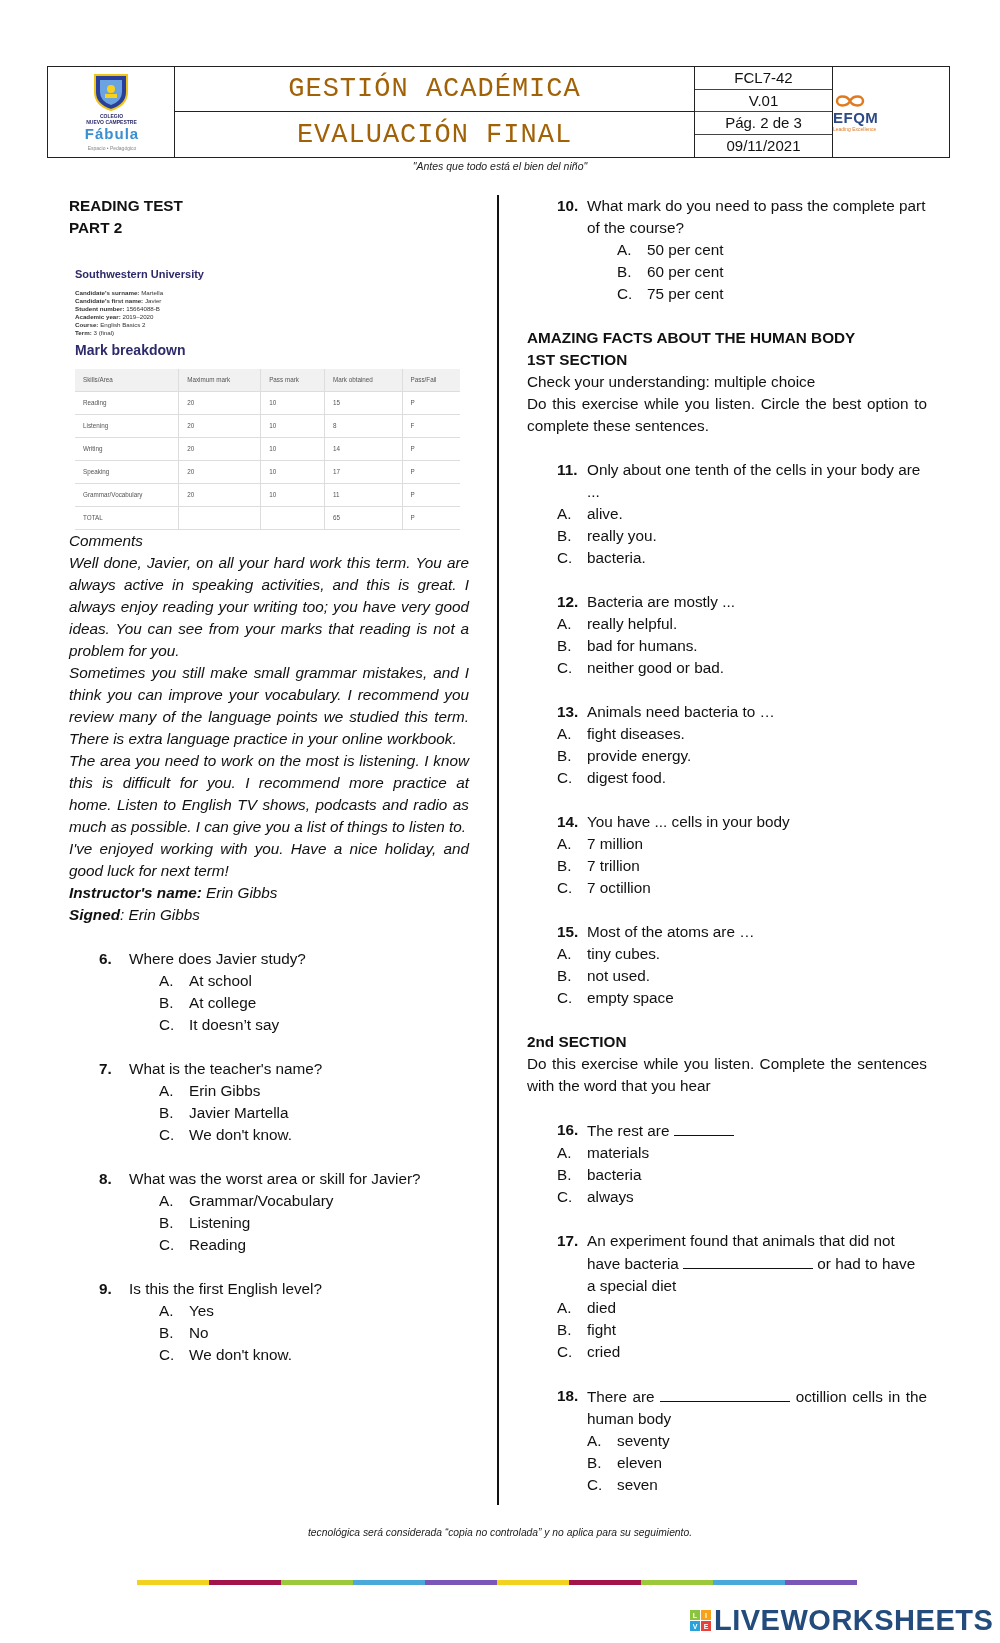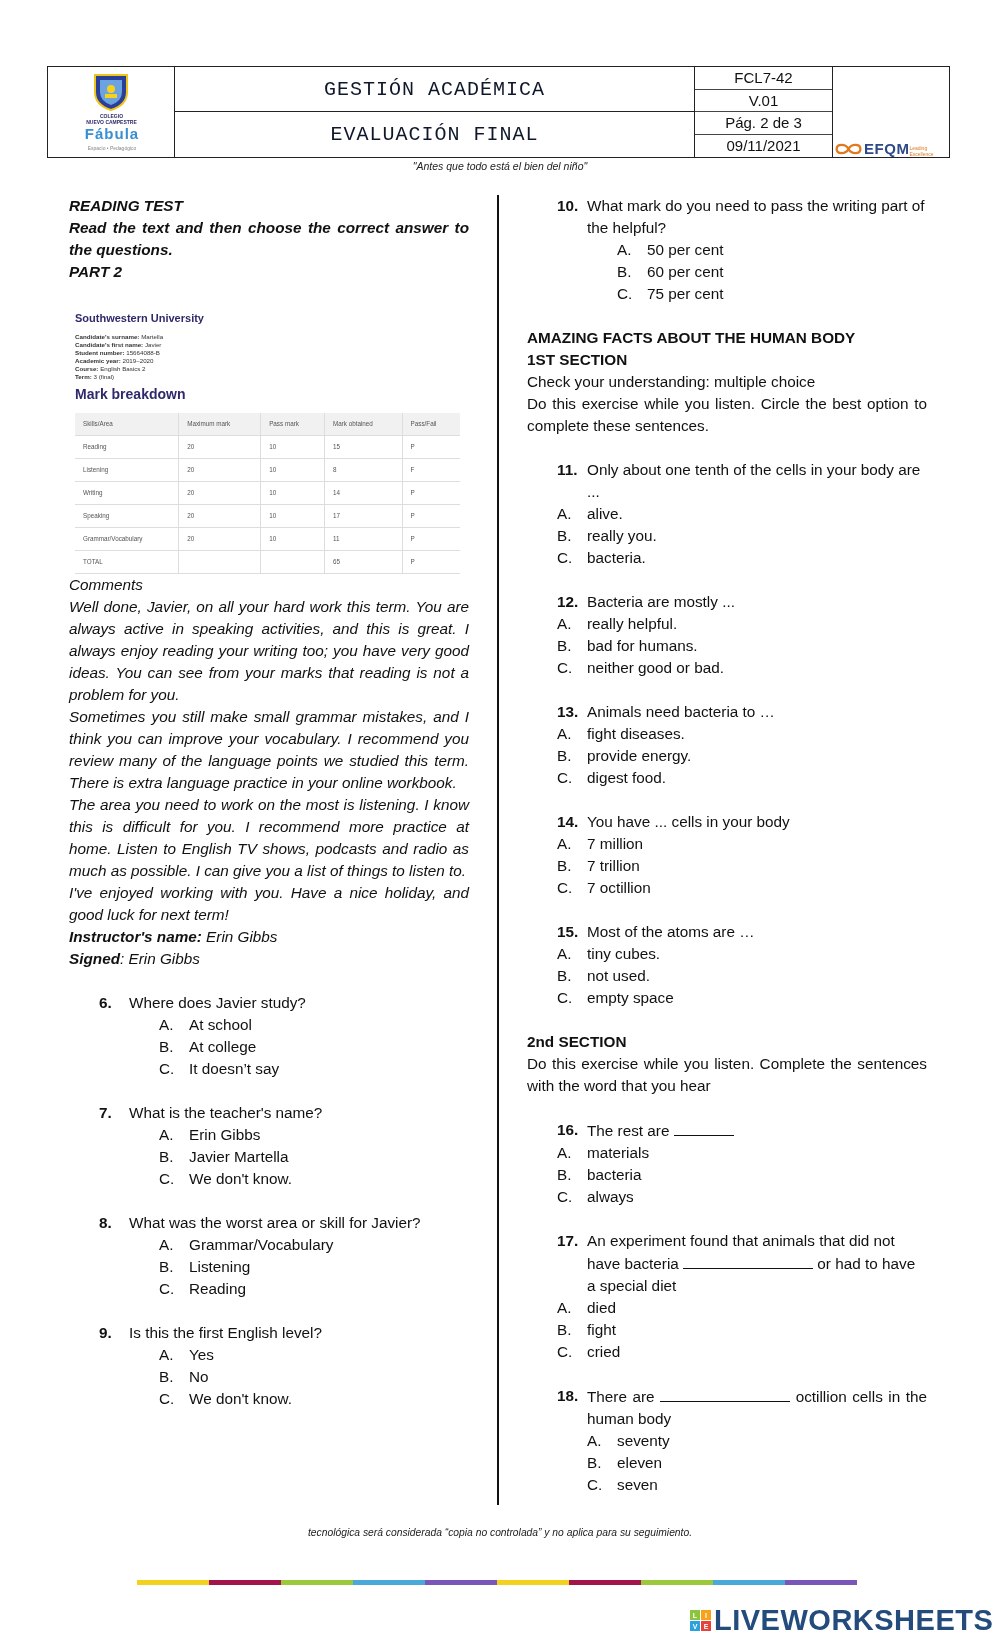--- a/index.html
+++ b/index.html
@@ -2,43 +2,43 @@
 <html><head>
 <meta charset="utf-8">
 <style>
   html, body { margin:0; padding:0; background:#ffffff; }
   body { width:1000px; height:1643px; position:relative; overflow:hidden; font-family:"Liberation Sans", sans-serif; color:#111; }
 
   
   .hdr { position:absolute; left:47px; top:66px; width:903px; height:92px; border:1.5px solid #222; box-sizing:border-box; }
   .hdr .logo-cell { position:absolute; left:0; top:0; width:127px; height:100%; border-right:1.5px solid #222; box-sizing:border-box; }
   .hdr .title-cell { position:absolute; left:127px; top:0; width:520px; height:100%; border-right:1.5px solid #222; box-sizing:border-box; }
-  .hdr .title-cell .row { height:50%; display:flex; align-items:center; justify-content:center; font-family:"Liberation Mono", monospace; font-size:20px; letter-spacing:1px; color:#0f172a; box-sizing:border-box; }
+  .hdr .title-cell .row { height:50%; display:flex; align-items:center; justify-content:center; font-family:"Liberation Mono", monospace; font-size:27px; letter-spacing:1px; color:#a16207; box-sizing:border-box; }
   .hdr .title-cell .row.top { border-bottom:1.5px solid #222; }
   .hdr .meta-cell { position:absolute; left:647px; top:0; width:138px; height:100%; border-right:1.5px solid #222; box-sizing:border-box; }
   .hdr .meta-cell .row { height:25%; display:flex; align-items:center; justify-content:center; font-size:15px; border-bottom:1px solid #444; box-sizing:border-box; }
   .hdr .meta-cell .row:last-child { border-bottom:none; }
-  .hdr .efqm-cell { position:absolute; left:785px; top:0; right:0; height:100%; display:flex; flex-direction:row; align-items:flex-end; justify-content:center; }
+  .hdr .efqm-cell { position:absolute; left:785px; top:0; right:0; height:100%; display:flex; flex-direction:column; align-items:flex-start; justify-content:center; }
   .efqm-word { font-weight:bold; font-size:15px; color:#2e4a86; letter-spacing:0.5px; }
   .efqm-sub { font-size:5px; color:#e07a1f; }
   .motto { position:absolute; left:0; width:1000px; top:160px; text-align:center; font-size:10.5px; font-style:italic; color:#222; }
 
   
   .shield { position:absolute; left:44px; top:5px; width:38px; height:40px; }
   .school-name { position:absolute; left:10px; top:46px; width:107px; text-align:center; font-size:5px; font-weight:bold; color:#2a2a6a; line-height:6px; }
   .fabula { position:absolute; left:22px; top:58px; width:84px; text-align:center; font-size:15px; font-weight:bold; color:#3a8fd0; letter-spacing:1px; }
   .fabula-sub { position:absolute; left:20px; top:78px; width:88px; text-align:center; font-size:5px; color:#888; }
 
   
   .divider { position:absolute; left:497px; top:195px; width:2px; height:1310px; background:#111; }
   .col-left { position:absolute; left:69px; top:195px; width:400px; }
   .col-right { position:absolute; left:527px; top:195px; width:400px; }
 
   .txt { font-family:"Liberation Sans", sans-serif; font-size:15.3px; line-height:22px; }
-  .bi { font-weight:bold; font-style:italic; }
+  .bi { font-weight:bold; }
   .it { font-style:italic; }
   .b { font-weight:bold; }
   .just { text-align:justify; }
 
   
   .report { position:relative; margin-top:24px; width:390px; font-family:"Liberation Sans", sans-serif; }
   .report .uni { font-size:11px; font-weight:bold; color:#2e2a6a; margin-left:6px; }
   .report .fields { font-size:6.2px; color:#333; margin-left:6px; margin-top:4px; line-height:8px; }
   .report .fields b { font-weight:bold; }
   .report .mb { font-size:14px; font-weight:bold; color:#2e2a6a; margin-left:6px; margin-top:2px; }
@@ -104,21 +104,20 @@
     <div class="efqm-word">EFQM</div>
     <div class="efqm-sub">Leading Excellence</div>
   </div>
 </div>
 <div class="motto">"Antes que todo está el bien del niño"</div>
 
 <div class="divider"></div>
 
 <div class="col-left txt">
   <div class="bi">READING TEST</div>
-  <div class="bi just">Read the text and then choose the correct answer to the questions.</div>
   <div class="bi">PART 2</div>
 
   <div class="report">
     <div class="uni">Southwestern University</div>
     <div class="fields">
       <div><b>Candidate's surname:</b> <span>Martella</span></div>
       <div><b>Candidate's first name:</b> <span>Javier</span></div>
       <div><b>Student number:</b> <span>15664088-B</span></div>
       <div><b>Academic year:</b> <span>2019–2020</span></div>
       <div><b>Course:</b> <span>English Basics 2</span></div>
@@ -269,21 +268,21 @@
           <span>We don't know.</span>
         </div>
     </div>
   </div>
 </div>
 
 <div class="col-right txt">
   <div class="right-q">
     <div class="qline" style="display:flex;">
         <span class="qnum b" style="width:30px;flex:none;">10.</span>
-        <span>What mark do you need to pass the writing part of the helpful?</span>
+        <span>What mark do you need to pass the complete part of the course?</span>
       </div>
     <div style="padding-left:60px;">
       <div class="opt">
           <span class="ol">A.</span>
           <span>50 per cent</span>
         </div>
       <div class="opt">
           <span class="ol">B.</span>
           <span>60 per cent</span>
         </div>

